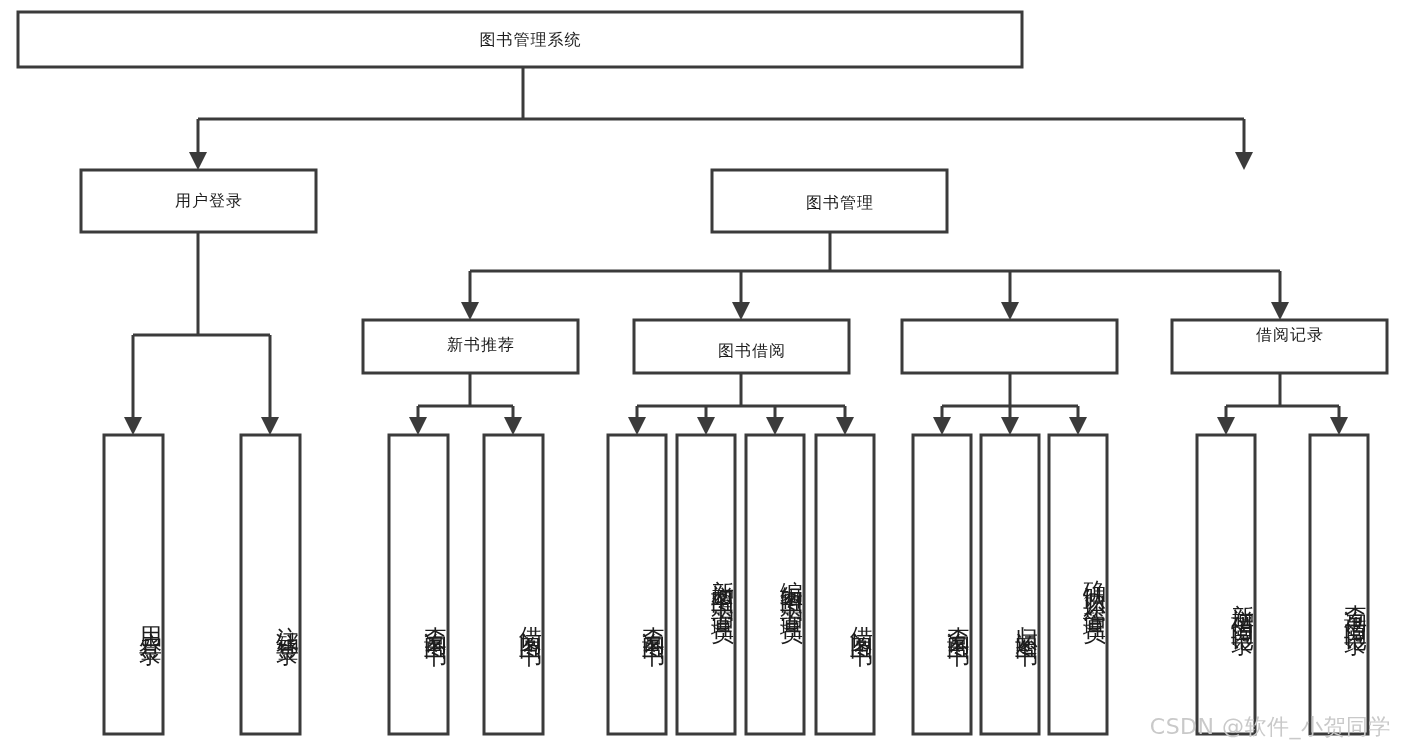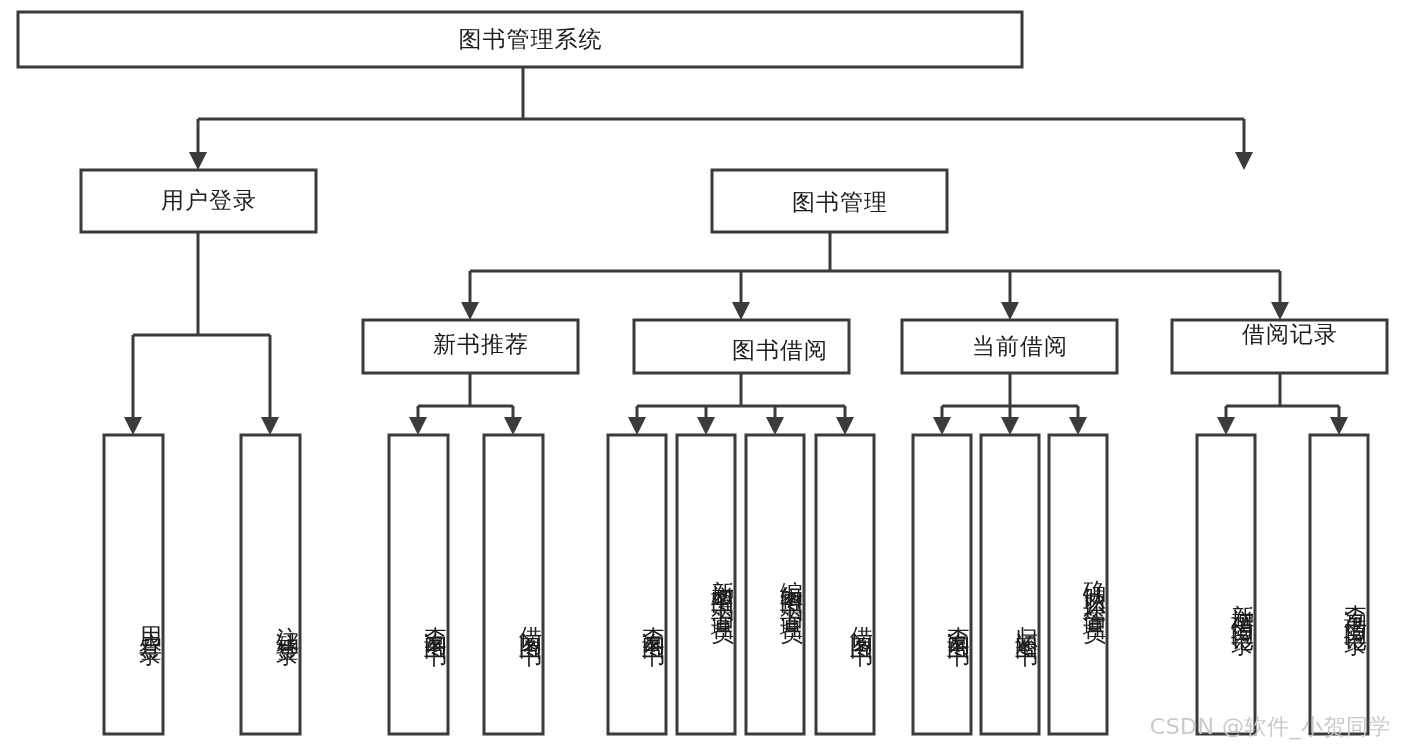--- a/index.html
+++ b/index.html
@@ -51,21 +51,21 @@
     display: flex;
     align-items: center;
     justify-content: center;
     color: #1c1c1c;
     font-family: "DejaVu Sans", "Liberation Sans", sans-serif;
     text-align: center;
     pointer-events: none;
     box-sizing: border-box;
   }
   .node-label.horizontal {
-    font-size: 23px;
+    font-size: 16px;
     letter-spacing: 1px;
     line-height: 1.2;
     padding-left: 21px;
   }
   .node-label.vertical {
     writing-mode: vertical-rl;
     text-orientation: upright;
     font-size: 23px;
     letter-spacing: 6px;
     line-height: 1.1;
@@ -201,22 +201,21 @@
     <rect class="node-rect leaf" x="1197" y="435" width="58" height="299"></rect>
     <rect class="node-rect leaf" x="1310" y="435" width="58" height="299"></rect>
   </svg>
 
   <div class="node-label horizontal" style="left:18px; top:12px; width:1004px; height:55px;">图书管理系统</div>
 
   <div class="node-label horizontal" style="left:81px; top:170px; width:235px; height:62px;">用户登录</div>
   <div class="node-label horizontal" style="left:712px; top:170px; width:235px; height:65px;">图书管理</div>
 
   <div class="node-label horizontal" style="left:363px; top:320px; width:215px; height:50px;">新书推荐</div>
-  <div class="node-label horizontal" style="left:634px; top:320px; width:215px; height:62px;margin-left:28px;">图书借阅</div>
-  <div class="node-label horizontal" style="left:902px; top:320px; width:215px; height:53px;">当前借阅</div>
+  <div class="node-label horizontal" style="left:634px; top:320px; width:215px; height:62px;">图书借阅</div>
   <div class="node-label horizontal" style="left:1172px; top:308px; width:215px; height:53px;">借阅记录</div>
 
   <div class="node-label vertical" style="left:104px; top:435px; width:59px; height:299px; padding-top:70px;">用户登录</div>
   <div class="node-label vertical" style="left:241px; top:435px; width:59px; height:299px; padding-top:70px;">注销登录</div>
 
   <div class="node-label vertical" style="left:389px; top:435px; width:59px; height:299px; padding-top:70px;">查询图书</div>
   <div class="node-label vertical" style="left:484px; top:435px; width:59px; height:299px; padding-top:70px;">借阅图书</div>
 
   <div class="node-label vertical" style="left:608px; top:435px; width:58px; height:299px; padding-top:70px;">查询图书</div>
   <div class="node-label vertical tall" style="left:677px; top:435px; width:58px; height:299px; padding-top:8px;">新增图书（管理员）</div>

